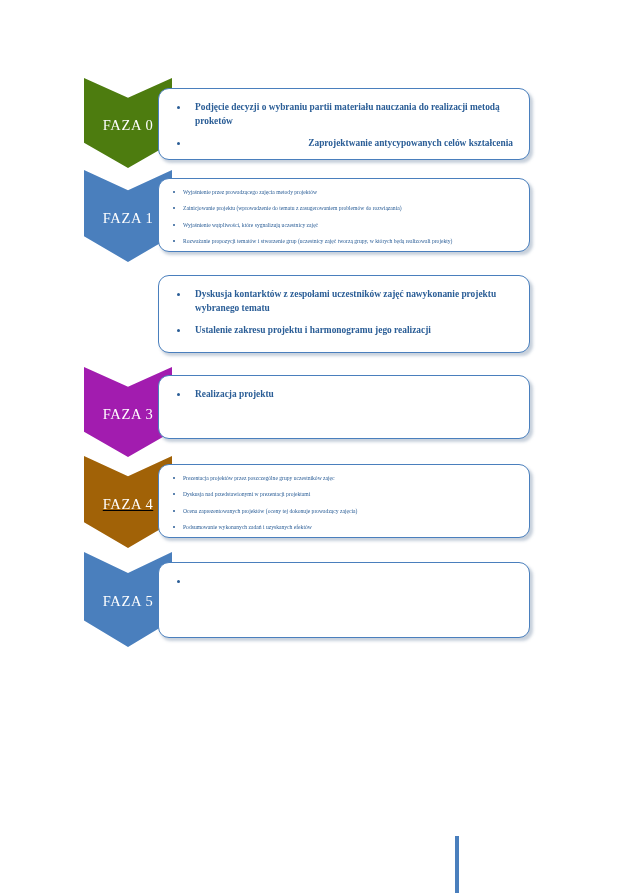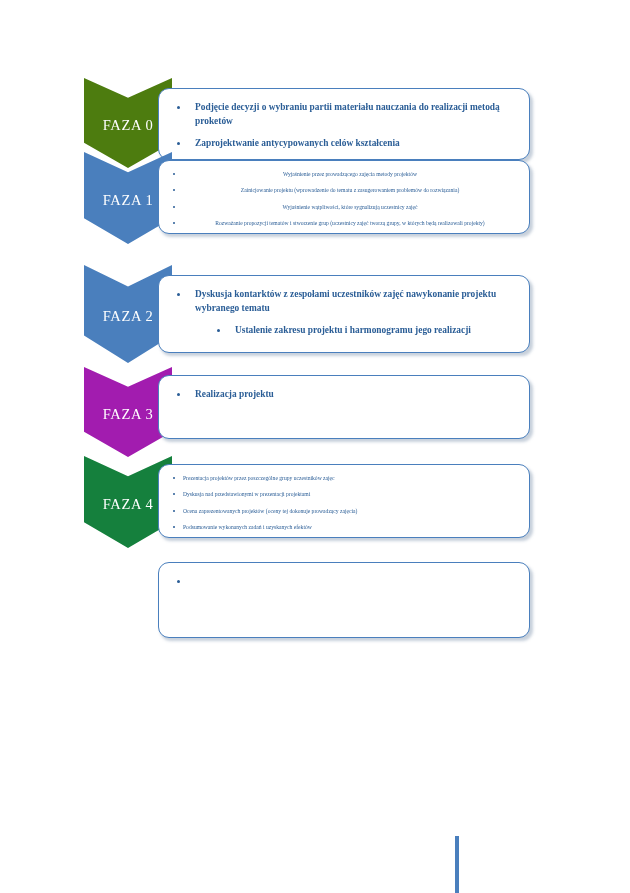--- a/index.html
+++ b/index.html
@@ -120,72 +120,72 @@
 <body>
 
 <div id="diagram">
     <div class="phase" style="top: 78px; height: 90px;">
       <div class="chevron" style="height: 90px; background: #4d7c0f;">
         <span class="chevron-label">FAZA 0</span>
       </div>
       <div class="box lg" style="top: 10px; height: 72px; border-color: rgb(74, 127, 189);">
         <ul>
           <li style="color: rgb(42, 93, 150);"><span class="bullet" style="background: rgb(42, 93, 150);"></span><span>Podjęcie decyzji o wybraniu partii materiału nauczania do realizacji metodą proketów</span></li>
-          <li style="color: rgb(42, 93, 150);"><span class="bullet" style="background: rgb(42, 93, 150);"></span><span>Zaprojektwanie antycypowanych celów kształcenia</span></li>
+          <li style="color: rgb(42, 93, 150); text-align: right;"><span class="bullet" style="background: rgb(42, 93, 150);"></span><span>Zaprojektwanie antycypowanych celów kształcenia</span></li>
         </ul>
       </div>
     </div>
-    <div class="phase" style="top: 152px; height: 92px; text-align: center;">
+    <div class="phase" style="top: 170px; height: 92px;">
       <div class="chevron" style="height: 92px; background: rgb(74, 127, 189);">
         <span class="chevron-label">FAZA 1</span>
       </div>
       <div class="box sm" style="top: 8px; height: 74px; border-color: rgb(74, 127, 189);">
         <ul>
           <li style="color: rgb(42, 93, 150);"><span class="bullet" style="background: rgb(42, 93, 150);"></span><span>Wyjaśnienie przez prowadzącego zajęcia metody projektów</span></li>
           <li style="color: rgb(42, 93, 150);"><span class="bullet" style="background: rgb(42, 93, 150);"></span><span>Zainicjowanie projektu (wprowadzenie do tematu z zasugerowaniem problemów do rozwiązania)</span></li>
           <li style="color: rgb(42, 93, 150);"><span class="bullet" style="background: rgb(42, 93, 150);"></span><span>Wyjaśnienie wątpliwości, które sygnalizują uczestnicy zajęć</span></li>
           <li style="color: rgb(42, 93, 150);"><span class="bullet" style="background: rgb(42, 93, 150);"></span><span>Rozważanie propozycji tematów i stworzenie grup (uczestnicy zajęć tworzą grupy, w których będą realizowali projekty)</span></li>
         </ul>
       </div>
     </div>
     <div class="phase" style="top: 265px; height: 98px;">
-      <div class="chevron" style="height: 98px; background: rgb(74, 127, 189);">
-        <span class="chevron-label">FAZA 2</span>
-      </div>
       <div class="box lg" style="top: 10px; height: 78px; border-color: rgb(74, 127, 189);">
         <ul>
           <li style="color: rgb(42, 93, 150);"><span class="bullet" style="background: rgb(42, 93, 150);"></span><span>Dyskusja kontarktów z zespołami uczestników zajęć nawykonanie projektu wybranego tematu</span></li>
-          <li style="color: rgb(42, 93, 150); margin-left: 40px;"><span class="bullet" style="background: rgb(42, 93, 150);"></span><span>Ustalenie zakresu projektu i harmonogramu jego realizacji</span></li>
+          <li style="color: rgb(42, 93, 150);"><span class="bullet" style="background: rgb(42, 93, 150);"></span><span>Ustalenie zakresu projektu i harmonogramu jego realizacji</span></li>
         </ul>
       </div>
     </div>
     <div class="phase" style="top: 367px; height: 90px;">
       <div class="chevron" style="height: 90px; background: #a21caf;">
         <span class="chevron-label">FAZA 3</span>
       </div>
       <div class="box lg" style="top: 8px; height: 64px; border-color: rgb(74, 127, 189);">
         <ul>
           <li style="color: rgb(42, 93, 150);"><span class="bullet" style="background: rgb(42, 93, 150);"></span><span>Realizacja projektu</span></li>
         </ul>
       </div>
     </div>
     <div class="phase" style="top: 456px; height: 92px;">
-      <div class="chevron" style="height: 92px; background: #15803d;">
+      <div class="chevron" style="height: 92px; background: #a16207; text-decoration: underline;">
         <span class="chevron-label">FAZA 4</span>
       </div>
       <div class="box sm" style="top: 8px; height: 74px; border-color: rgb(74, 127, 189);">
         <ul>
           <li style="color: rgb(42, 93, 150);"><span class="bullet" style="background: rgb(42, 93, 150);"></span><span>Prezentacja projektów przez poszczególne grupy uczestników zajęc</span></li>
           <li style="color: rgb(42, 93, 150);"><span class="bullet" style="background: rgb(42, 93, 150);"></span><span>Dyskusja nad przedstawionymi w prezentacji projektami</span></li>
           <li style="color: rgb(42, 93, 150);"><span class="bullet" style="background: rgb(42, 93, 150);"></span><span>Ocena zaprezentowanych projektów (oceny tej dokonuje prowadzący zajęcia)</span></li>
           <li style="color: rgb(42, 93, 150);"><span class="bullet" style="background: rgb(42, 93, 150);"></span><span>Podsumowanie wykonanych zadań i uzyskanych efektów</span></li>
         </ul>
       </div>
     </div>
     <div class="phase" style="top: 552px; height: 95px;">
+      <div class="chevron" style="height: 95px; background: rgb(74, 127, 189);">
+        <span class="chevron-label">FAZA 5</span>
+      </div>
       <div class="box lg" style="top: 10px; height: 76px; border-color: rgb(74, 127, 189);">
         <ul>
           <li style="color: rgb(42, 93, 150);"><span class="bullet" style="background: rgb(42, 93, 150);"></span></li>
         </ul>
       </div>
     </div>
   </div>
 
 <div id="accent-bar" style="left: 455px; top: 836px; width: 4px; height: 57px; background: rgb(74, 127, 189);"></div>
 

